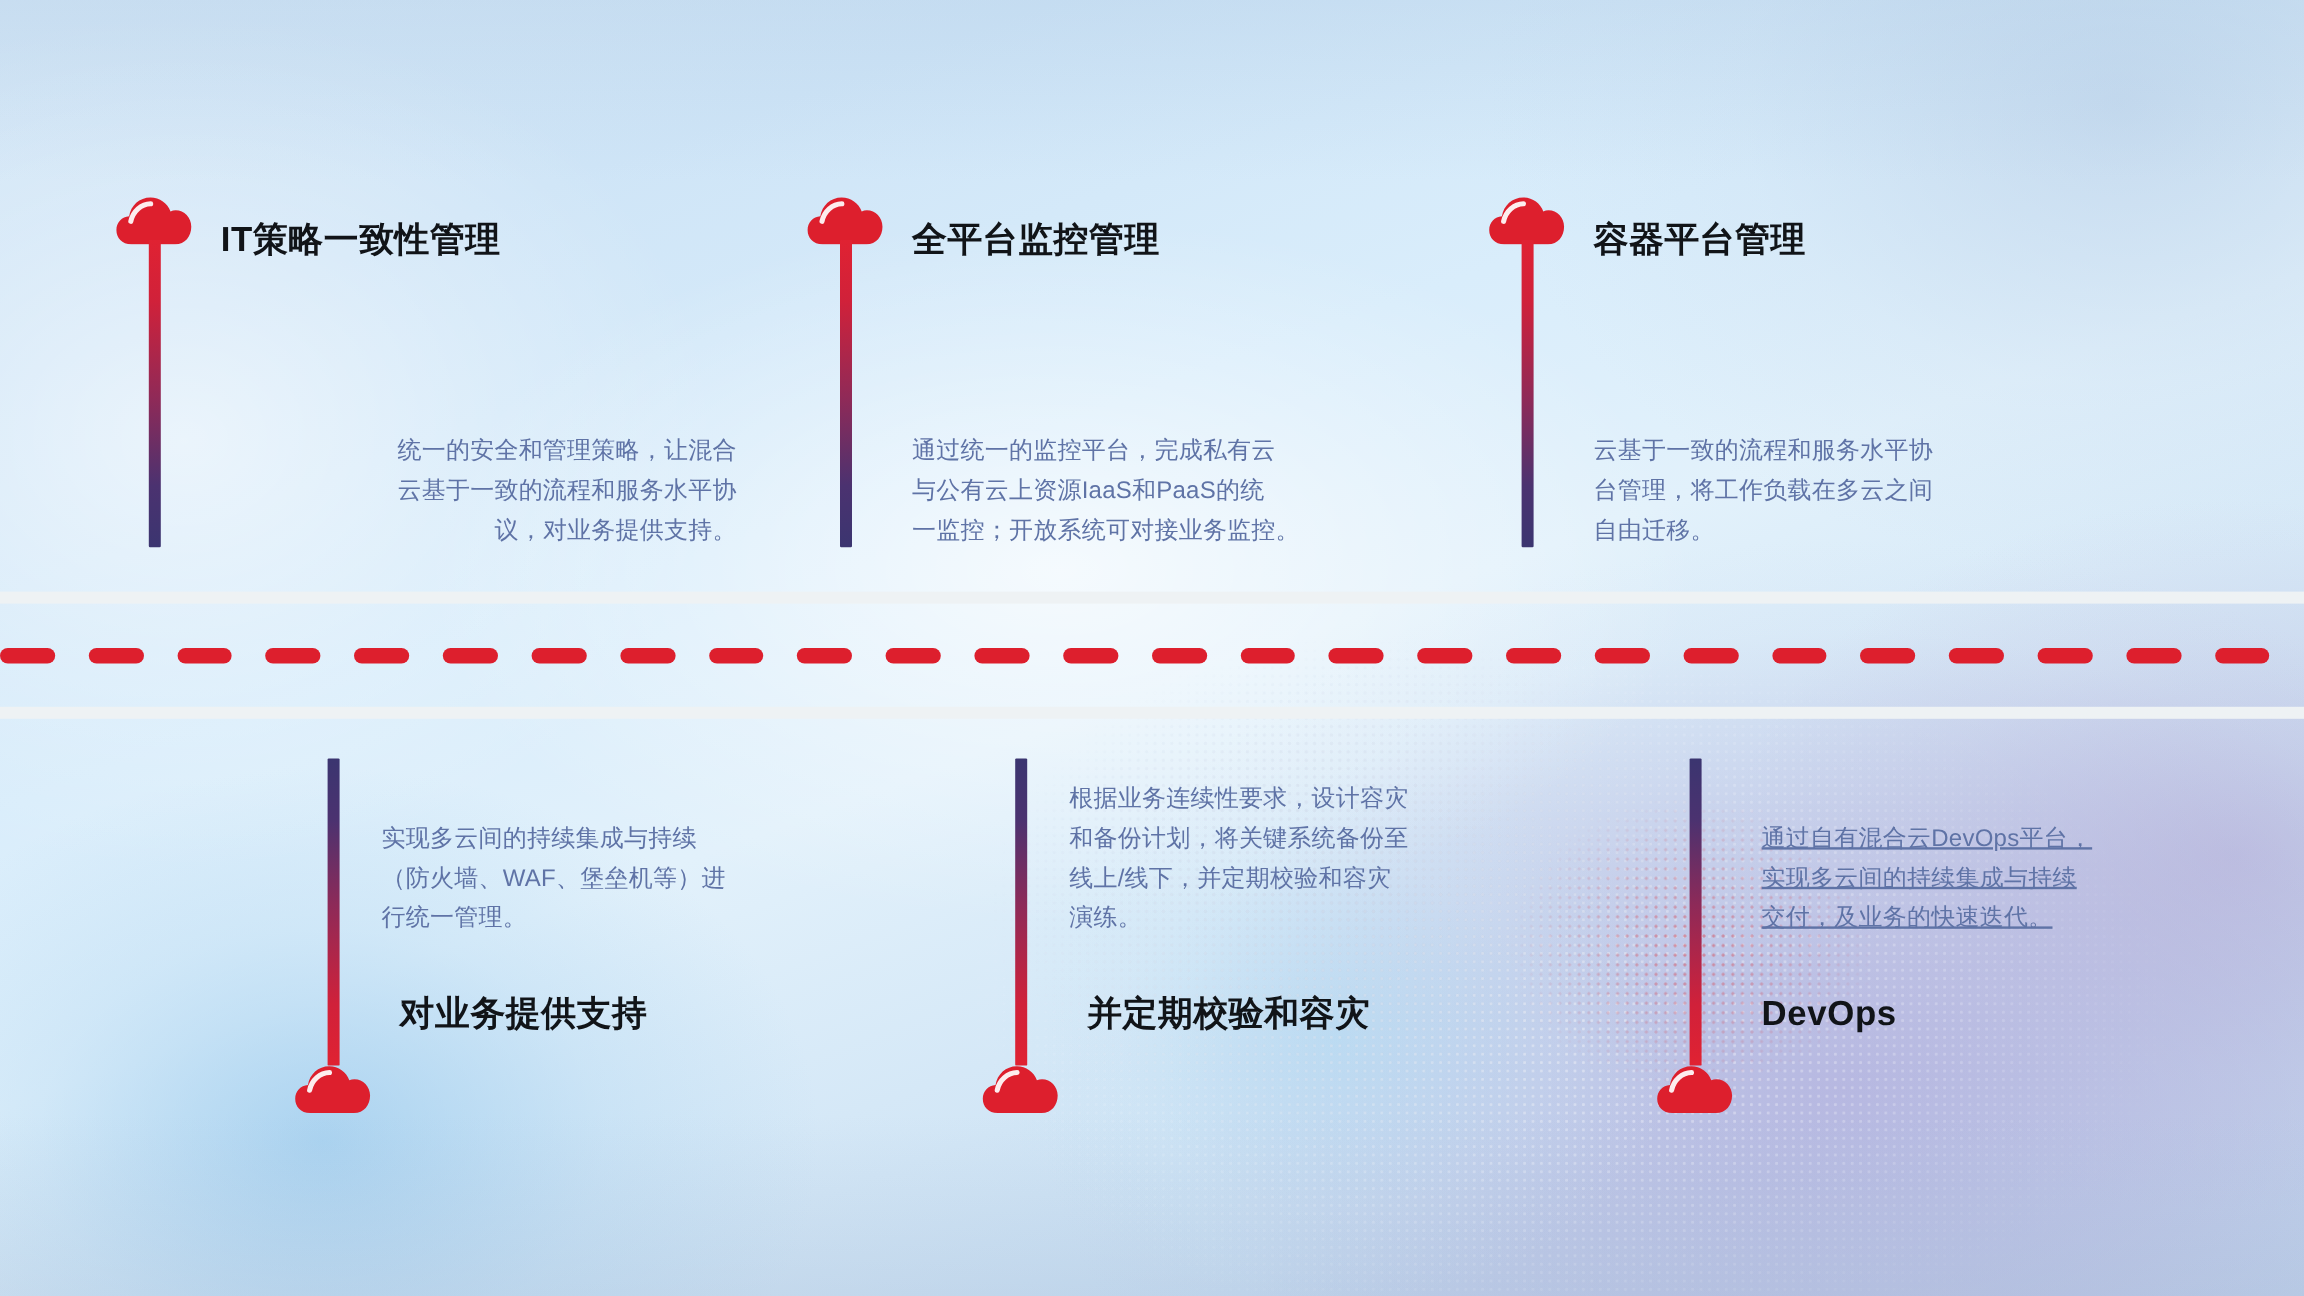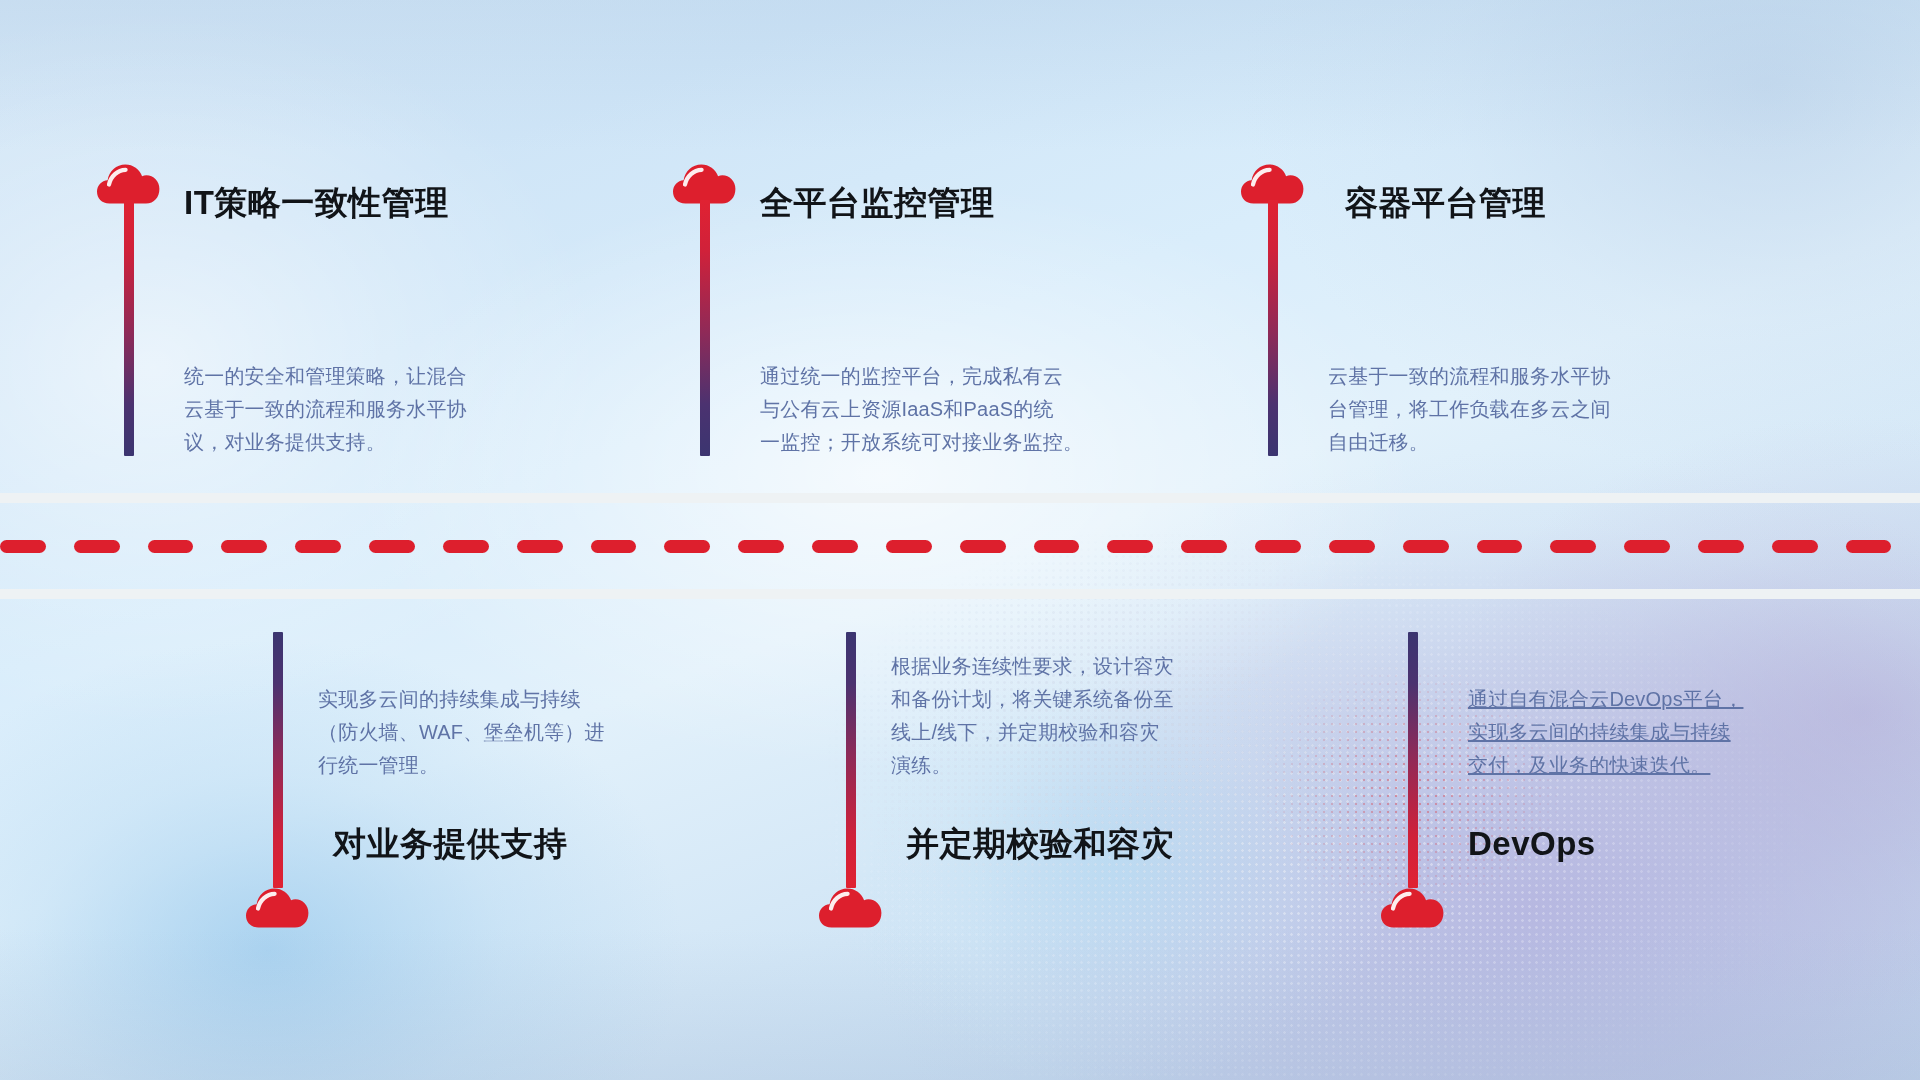--- a/index.html
+++ b/index.html
@@ -120,21 +120,21 @@
     background: linear-gradient(to bottom, #e02232 0%, #d0213a 20%, #8e2a58 52%, #4b3270 80%, #3b3570 100%);
   }
   .stem-up {
     bottom: 40px;
     height: 256px;
     background: linear-gradient(to top, #e02232 0%, #d0213a 20%, #8e2a58 52%, #4b3270 80%, #3b3570 100%);
   }
 
   .heading {
     position: absolute;
-    font-size: 33px;
+    font-size: 29px;
     font-weight: 700;
     color: #111418;
     letter-spacing: 0.5px;
     white-space: nowrap;
     line-height: 1;
   }
   .body-text {
     position: absolute;
     font-size: 20px;
     line-height: 1.65;
@@ -168,21 +168,21 @@
     <div class="marker">
       <div class="cloud-wrap">
         <svg viewBox="0 0 66 44" xmlns="http://www.w3.org/2000/svg">
           <path d="M13.5 43.5 C5.5 43.5 1 38.2 1 31.6 C1 25.4 5.6 20.6 11.6 20.2 C12.9 11.2 20.3 4.5 29.4 4.5 C37.1 4.5 43.6 9.3 46.1 16.2 C47.4 15.6 48.9 15.3 50.4 15.3 C57.6 15.3 63.4 21.4 63.4 28.9 C63.4 37.0 58.2 43.5 50.0 43.5 Z" fill="#dd1f2d"></path>
           <path d="M13.0 24.5 C14.8 16.2 21.6 10.0 29.6 9.8" stroke="#ffffff" stroke-width="4.2" stroke-linecap="round" fill="none" opacity="0.92"></path>
         </svg>
       </div>
       <div class="stem stem-down"></div>
     </div>
     <div class="heading" style="left:88px; top:26px;">IT策略一致性管理</div>
-    <div class="body-text" style="left:88px; top:200px; width:430px;">统一的安全和管理策略，让混合
+    <div class="body-text" style="left:88px; top:200px; width:430px;text-align:right;">统一的安全和管理策略，让混合
 云基于一致的流程和服务水平协
 议，对业务提供支持。</div>
   </div>
 
   <div class="top-item" style="left:672px;">
     <div class="marker">
       <div class="cloud-wrap">
         <svg viewBox="0 0 66 44" xmlns="http://www.w3.org/2000/svg">
           <path d="M13.5 43.5 C5.5 43.5 1 38.2 1 31.6 C1 25.4 5.6 20.6 11.6 20.2 C12.9 11.2 20.3 4.5 29.4 4.5 C37.1 4.5 43.6 9.3 46.1 16.2 C47.4 15.6 48.9 15.3 50.4 15.3 C57.6 15.3 63.4 21.4 63.4 28.9 C63.4 37.0 58.2 43.5 50.0 43.5 Z" fill="#dd1f2d"></path>
           <path d="M13.0 24.5 C14.8 16.2 21.6 10.0 29.6 9.8" stroke="#ffffff" stroke-width="4.2" stroke-linecap="round" fill="none" opacity="0.92"></path>
@@ -199,21 +199,21 @@
   <div class="top-item" style="left:1240px;">
     <div class="marker">
       <div class="cloud-wrap">
         <svg viewBox="0 0 66 44" xmlns="http://www.w3.org/2000/svg">
           <path d="M13.5 43.5 C5.5 43.5 1 38.2 1 31.6 C1 25.4 5.6 20.6 11.6 20.2 C12.9 11.2 20.3 4.5 29.4 4.5 C37.1 4.5 43.6 9.3 46.1 16.2 C47.4 15.6 48.9 15.3 50.4 15.3 C57.6 15.3 63.4 21.4 63.4 28.9 C63.4 37.0 58.2 43.5 50.0 43.5 Z" fill="#dd1f2d"></path>
           <path d="M13.0 24.5 C14.8 16.2 21.6 10.0 29.6 9.8" stroke="#ffffff" stroke-width="4.2" stroke-linecap="round" fill="none" opacity="0.92"></path>
         </svg>
       </div>
       <div class="stem stem-down"></div>
     </div>
-    <div class="heading" style="left:88px; top:26px;margin-left:17px;">容器平台管理</div>
+    <div class="heading" style="left:88px; top:26px;">容器平台管理</div>
     <div class="body-text" style="left:88px; top:200px; width:430px;">云基于一致的流程和服务水平协
 台管理，将工作负载在多云之间
 自由迁移。</div>
   </div>
 
   <div class="road road-edge-top"></div>
   <div class="road road-dash" id="road-dash">
       <div class="dash" style="width: 45.7846px; margin-right: 28.0615px; background: rgb(221, 31, 45);"></div>
       <div class="dash" style="width: 45.7846px; margin-right: 28.0615px; background: rgb(221, 31, 45);"></div>
       <div class="dash" style="width: 45.7846px; margin-right: 28.0615px; background: rgb(221, 31, 45);"></div>

